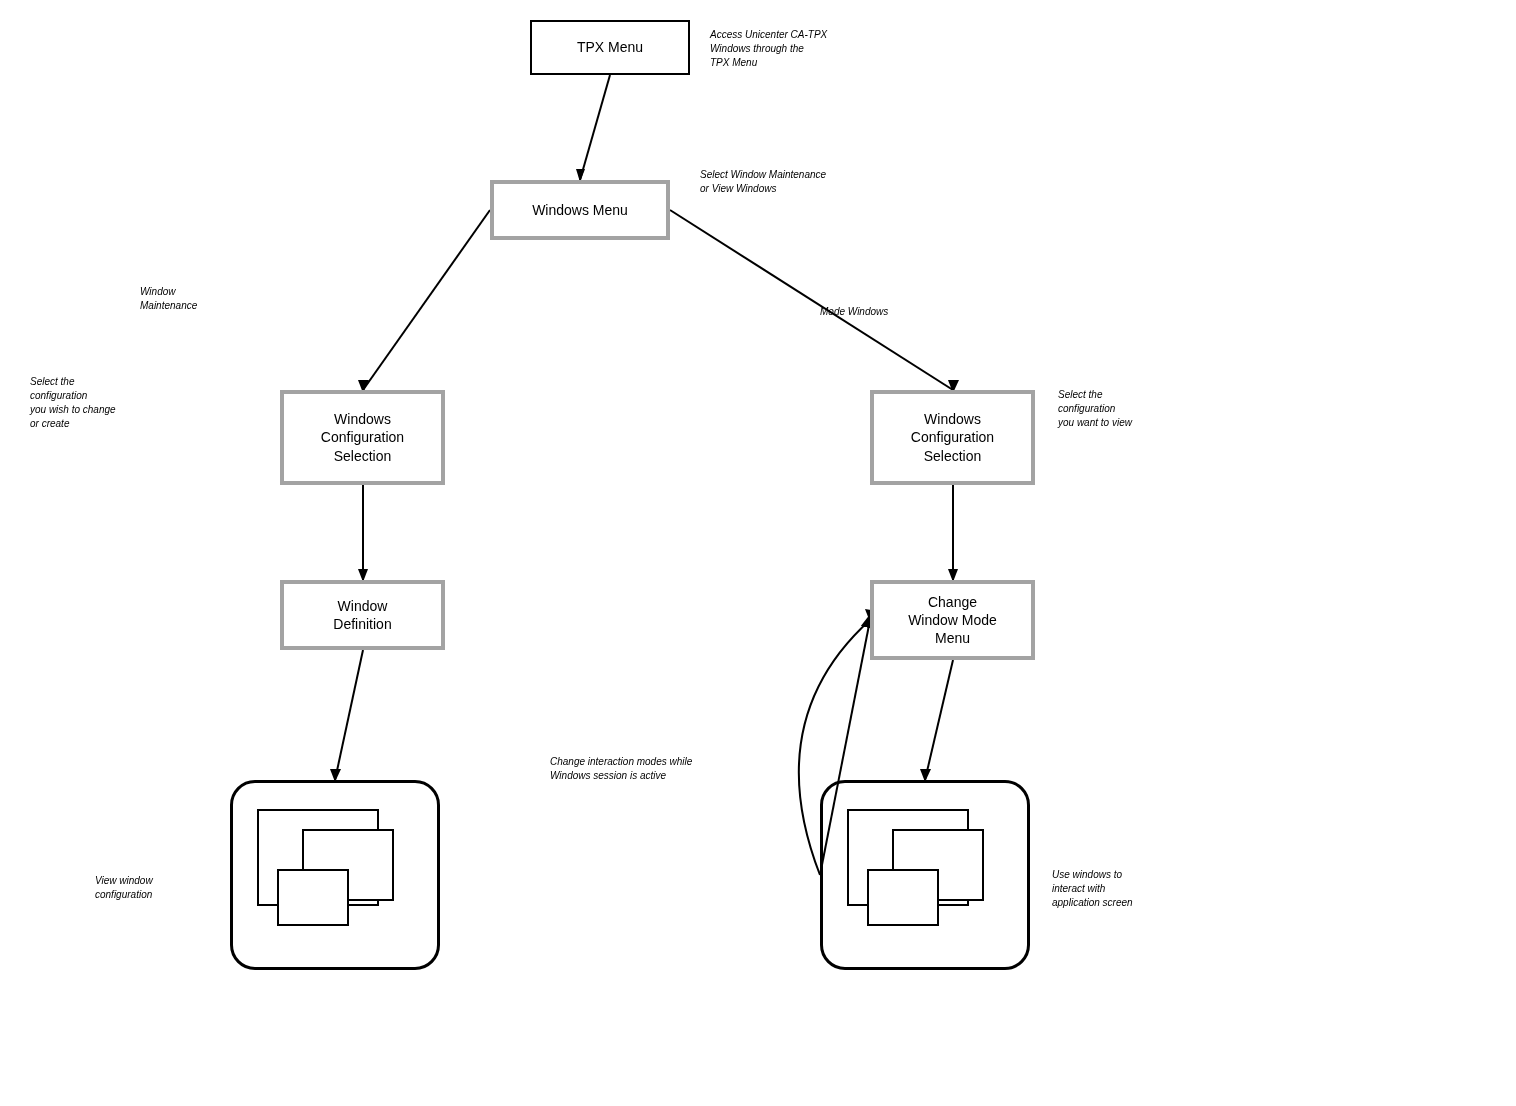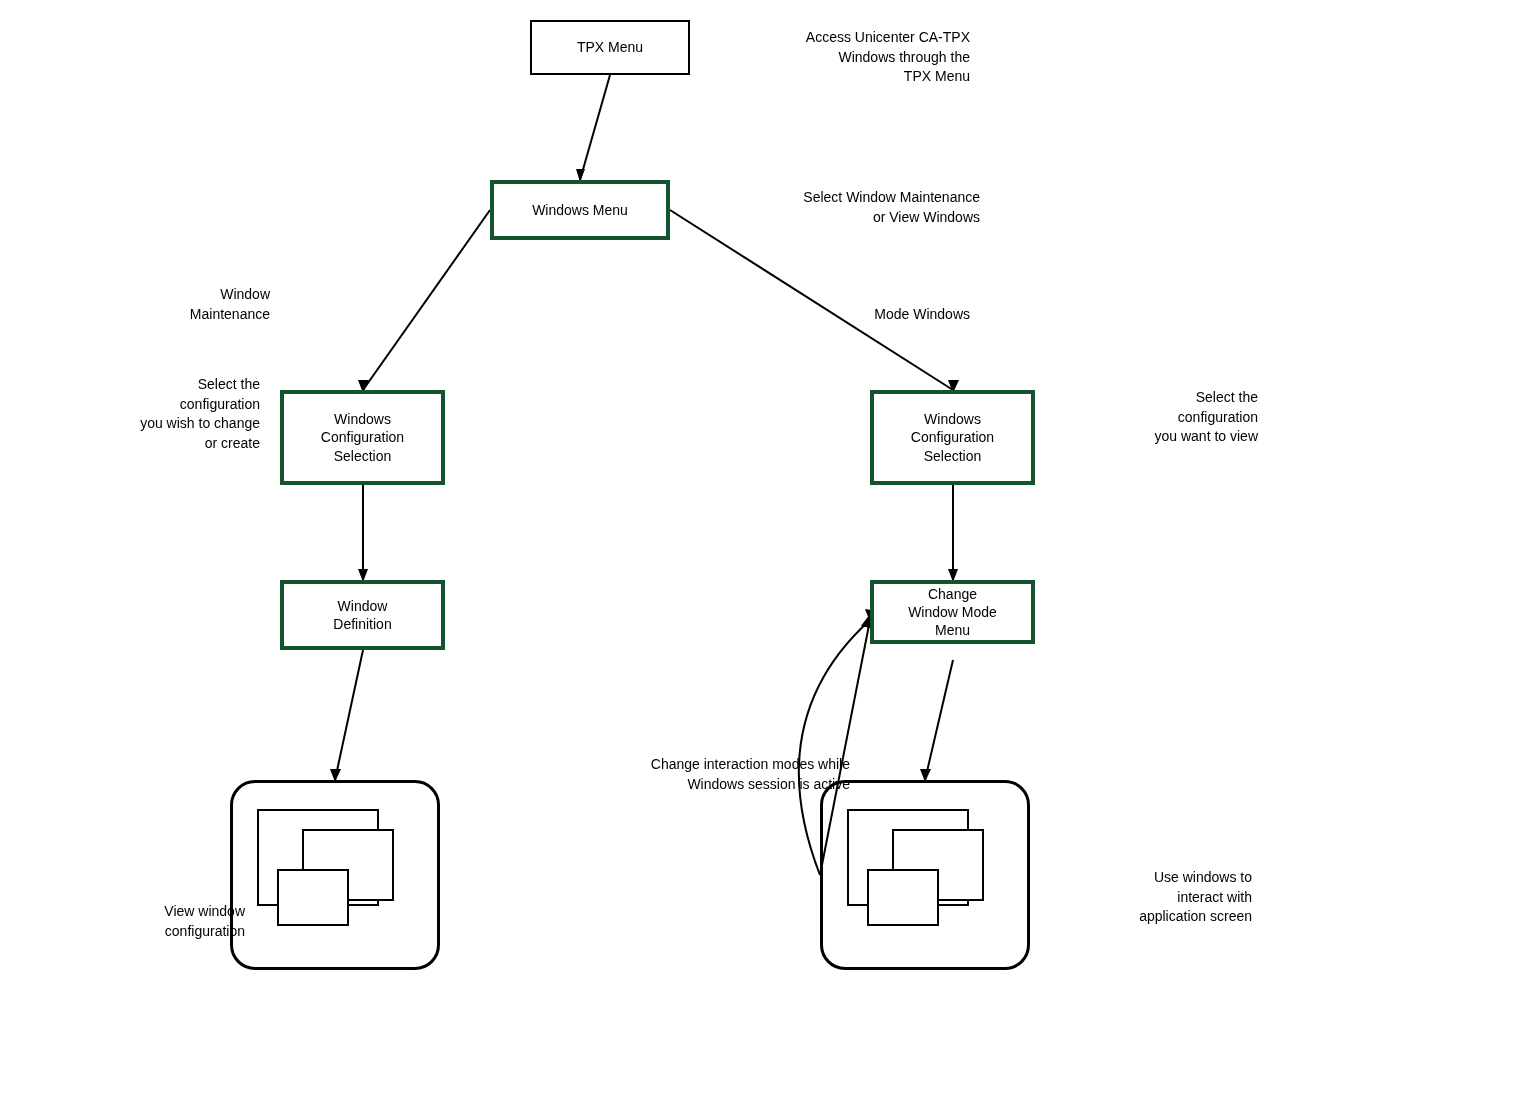--- a/index.html
+++ b/index.html
@@ -29,31 +29,32 @@
       border: 2px solid #000000;
       display: flex;
       align-items: center;
       justify-content: center;
       text-align: center;
       font-size: 14px;
       font-weight: normal;
       line-height: 1.3;
     }
     .box.thick {
-      border: 4px solid #14532d;
+      border: 4px solid #a3a3a3;
     }
     .box.rounded {
       border-radius: 20px;
       border: 3px solid #000000;
     }
     .label {
       position: absolute;
-      font-size: 14px;
+      font-size: 10px;
       line-height: 1.4;
-      text-align: right;
+      text-align: left;
+      font-style: italic;
     }
   </style>
 </head>
 <body>
 
 <div id="diagram">
   <svg id="flow-svg">
 
     <line x1="610" y1="75" x2="580" y2="180" stroke="#000" stroke-width="2"></line>
     <polygon points="576,169 580,182 585,169" fill="#000"></polygon>
@@ -115,37 +116,37 @@
     <span style="white-space:pre-line;">Windows
 Configuration
 Selection</span>
   </div>
 
   <div class="box thick" style="left:280px; top:580px; width:165px; height:70px;">
     <span style="white-space:pre-line;">Window
 Definition</span>
   </div>
 
-  <div class="box thick" style="left:870px; top:580px; width:165px; height:64px;">
+  <div class="box thick" style="left:870px; top:580px; width:165px; height:80px;">
     <span style="white-space:pre-line;">Change
 Window Mode
 Menu</span>
   </div>
 
   <div class="box rounded" style="left:230px; top:780px; width:210px; height:190px; border-radius:25px; background:transparent;">
   </div>
 
   <div class="box rounded" style="left:820px; top:780px; width:210px; height:190px; border-radius:25px; background:transparent;">
   </div>
 
   <div class="label" style="left:710px; top:28px; width:260px;">
     <span>Access Unicenter CA-TPX<br>Windows through the<br>TPX Menu</span>
   </div>
 
-  <div class="label" style="left:700px; top:168px; width:280px;margin-top:20px;">
+  <div class="label" style="left:700px; top:168px; width:280px;">
     <span>Select Window Maintenance<br>or View Windows</span>
   </div>
 
   <div class="label" style="left:140px; top:285px; width:130px;">
     <span>Window<br>Maintenance</span>
   </div>
 
   <div class="label" style="left:820px; top:305px; width:150px;">
     <span>Mode Windows</span>
   </div>
@@ -153,21 +154,21 @@
   <div class="label" style="left:30px; top:375px; width:230px;">
     <span>Select the<br>configuration<br>you wish to change<br>or create</span>
   </div>
 
   <div class="label" style="left:1058px; top:388px; width:200px;">
     <span>Select the<br>configuration<br>you want to view</span>
   </div>
 
 
 
-  <div class="label" style="left:95px; top:902px; width:150px;">
+  <div class="label" style="left:95px; top:874px; width:150px;">
     <span>View window<br>configuration</span>
   </div>
 
   <div class="label" style="left:1052px; top:868px; width:200px;">
     <span>Use windows to<br>interact with<br>application screen</span>
   </div>
 
   <div class="label" style="left:550px; top:755px; width:300px;">
     <span>Change interaction modes while<br>Windows session is active</span>
   </div>

